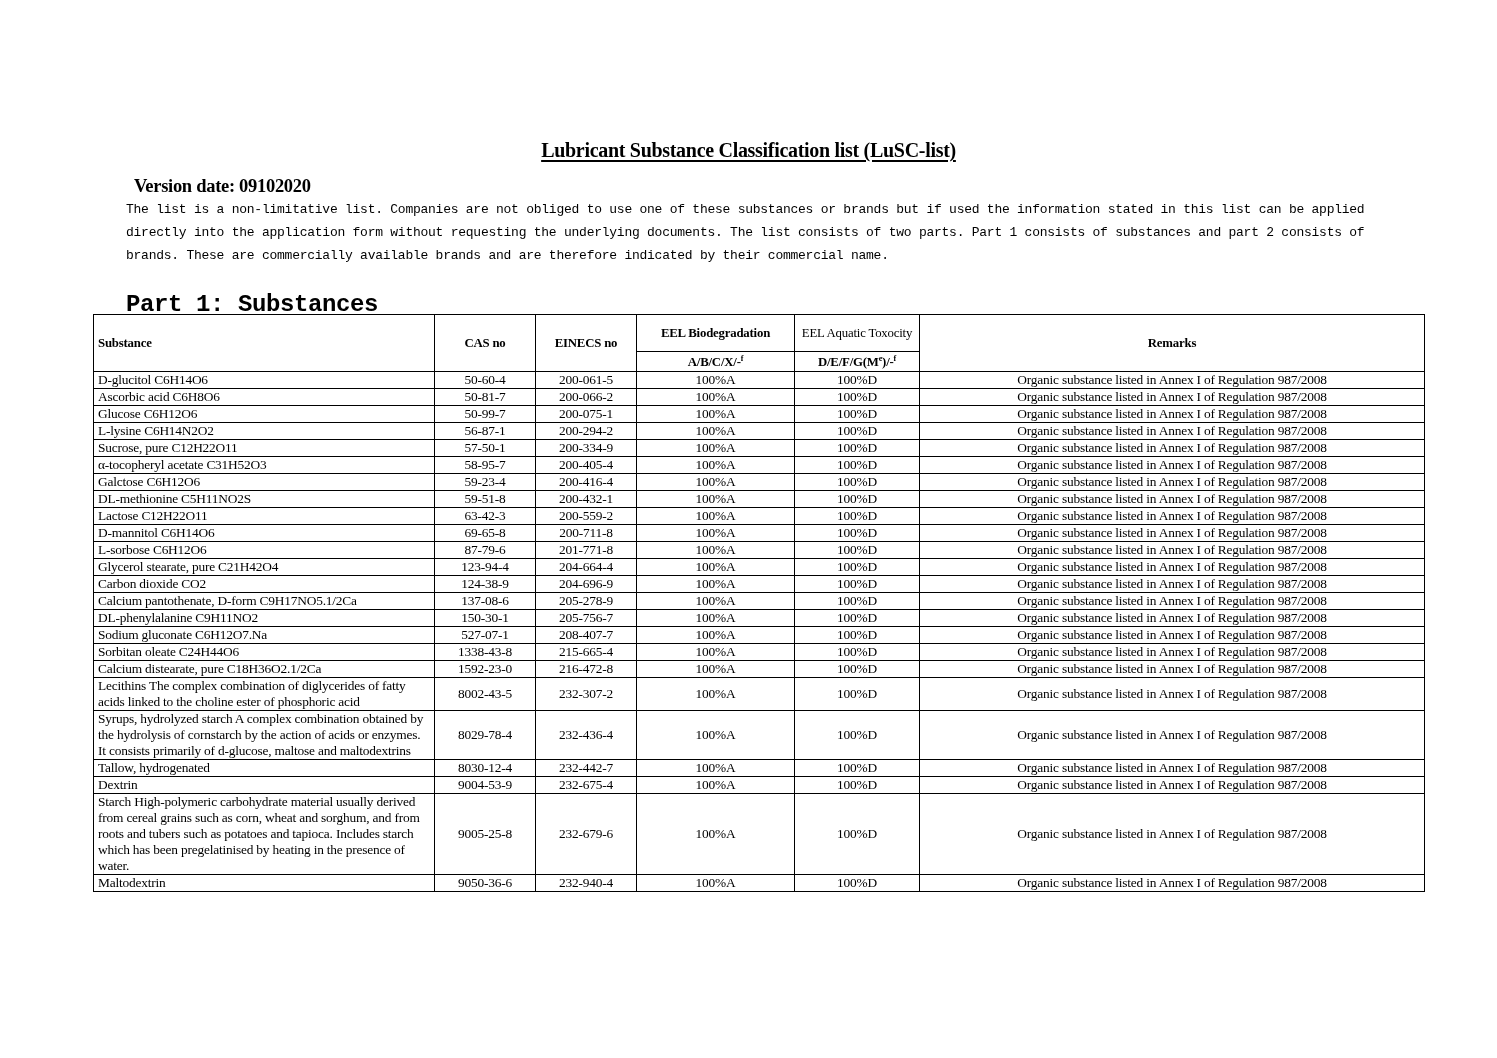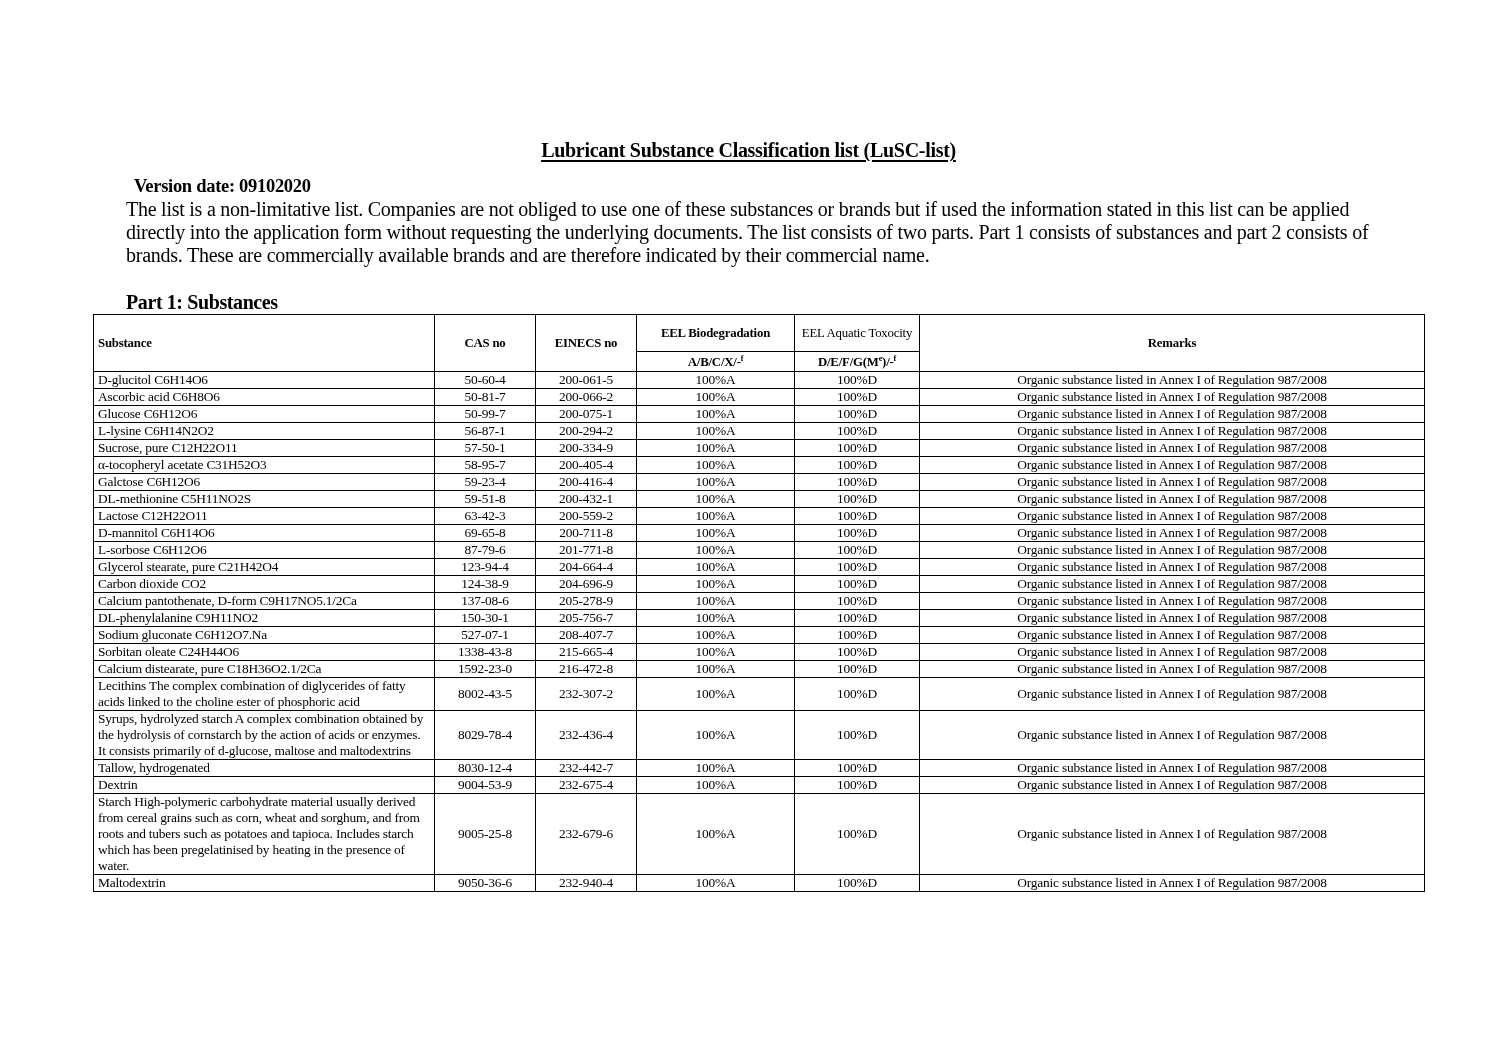--- a/index.html
+++ b/index.html
@@ -13,25 +13,25 @@
     letter-spacing: -0.3px;
     margin-top: 13px;
   }
   .title span { text-decoration: underline; text-decoration-thickness: 2px; text-underline-offset: 3px; }
   .version {
     position: absolute; left: 126px; top: 176px;
     font-weight: bold; font-size: 18.5px; letter-spacing: -0.3px; margin-left: 8px;
   }
   .intro {
     position: absolute; left: 126px; top: 198px; width: 1260px;
-    font-size: 20px; line-height: 23px; letter-spacing: -0.25px;
+    font-size: 13px; line-height: 23px; letter-spacing: -0.25px; font-family: Liberation Mono, monospace;
   }
   .part-heading {
     position: absolute; left: 126px; top: 291px;
-    font-weight: bold; font-size: 20px; letter-spacing: -0.4px;
+    font-weight: bold; font-size: 24px; letter-spacing: -0.4px; font-family: Liberation Mono, monospace;
   }
   table.subst {
     position: absolute; left: 93px; top: 314px;
     width: 1331px; border-collapse: collapse; table-layout: fixed;
     font-size: 13.4px; letter-spacing: -0.2px;
   }
   table.subst th, table.subst td {
     border: 1.5px solid #000; padding: 0 4px; vertical-align: middle;
     line-height: 16px;
   }

